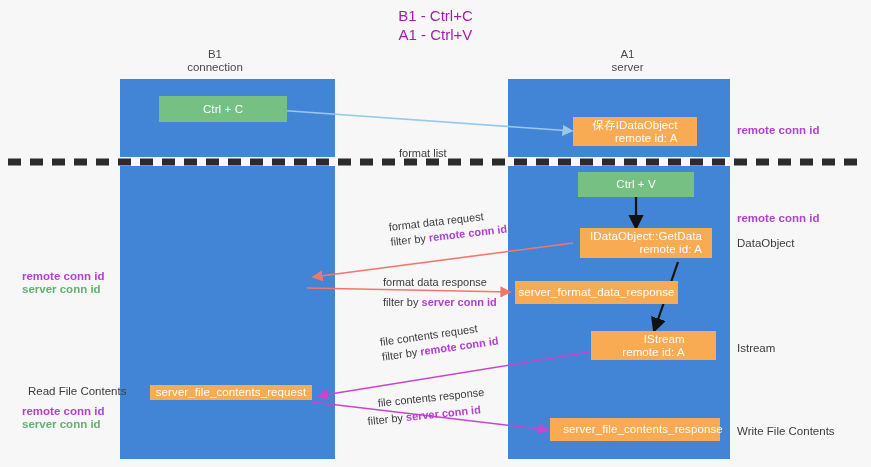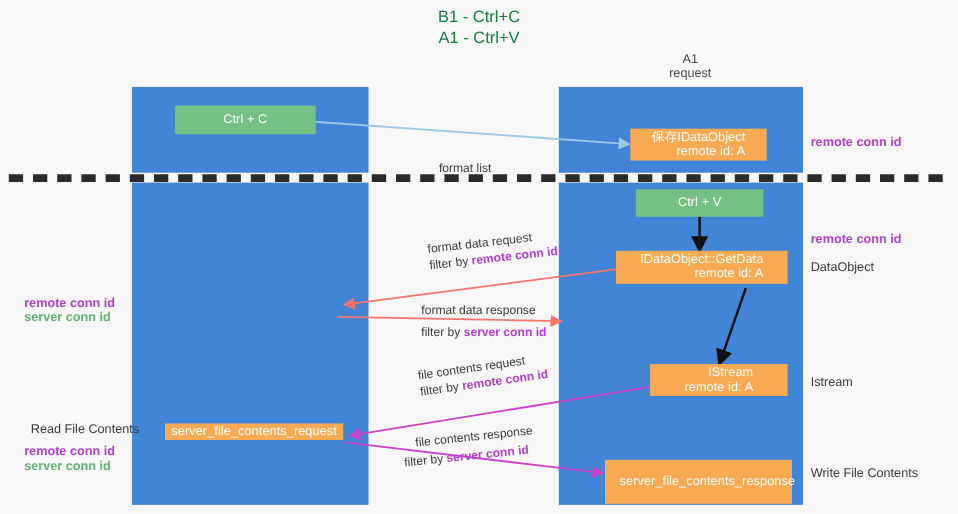--- a/index.html
+++ b/index.html
@@ -10,21 +10,21 @@
   #stage{
     position:relative;
     width:871px;height:467px;
     background:#f7f7f7;
     overflow:hidden;
   }
   
   .title{
     position:absolute;left:0;right:0;top:6px;
     text-align:center;
-    font-size:15px;color:#15803d;line-height:19px;
+    font-size:15px;color:#a21caf;line-height:19px;
     white-space:pre;
   }
   
   .colhead{
     position:absolute;
     text-align:center;
     font-size:11.5px;color:#4a4a4a;line-height:13px;
     white-space:pre;
   }
   
@@ -66,22 +66,24 @@
   }
 </style>
 </head>
 <body>
 
 <div id="stage">
 
   <div class="title">B1 - Ctrl+C
 A1 - Ctrl+V</div>
 
+  <div class="colhead" style="left:135px;top:48px;width:160px;">B1
+connection</div>
   <div class="colhead" style="left:540px;top:48px;width:175px;">A1
-request</div>
+server</div>
 
   <div class="lane" style="left:120px;top:79px;width:215px;height:78px;"></div>
   <div class="lane" style="left:120px;top:166px;width:215px;height:293px;"></div>
   <div class="lane" style="left:508px;top:79px;width:222px;height:78px;"></div>
   <div class="lane" style="left:508px;top:166px;width:222px;height:293px;"></div>
 
   <svg class="overlay">
     <defs>
       <marker id="ah-blue" markerWidth="7" markerHeight="7" refX="6" refY="3.5" orient="auto">
         <path d="M0,0 L7,3.5 L0,7 z" fill="#9cc8e8"></path>
@@ -114,31 +116,32 @@
     <line x1="312" y1="402" x2="548" y2="430" stroke="#cc44cc" stroke-width="1.6" marker-end="url(#ah-mag)"></line>
   </svg>
 
   <div class="box green" style="left:159px;top:96px;width:128px;height:26px;">Ctrl + C</div>
 
   <div class="box orange" style="left:573px;top:117px;width:124px;height:29px;">保存IDataObject
 remote id: A</div>
 
   <div class="box green" style="left:578px;top:172px;width:116px;height:25px;">Ctrl + V</div>
 
-  <div class="box orange" style="left:560px;top:228px;width:156px;height:30px;">IDataObject::GetData
+  <div class="box orange" style="left:580px;top:228px;width:132px;height:30px;">IDataObject::GetData
 remote id: A</div>
 
 
+  <div class="box orange" style="left:515px;top:281px;width:163px;height:23px;">server_format_data_response</div>
 
   <div class="box orange" style="left:591px;top:331px;width:125px;height:29px;">IStream
 remote id: A</div>
 
   <div class="box orange" style="left:150px;top:385px;width:162px;height:15px;">server_file_contents_request</div>
 
-  <div class="box orange" style="left:550px;top:418px;width:170px;height:40px;padding-left:16px;">server_file_contents_response</div>
+  <div class="box orange" style="left:550px;top:418px;width:170px;height:23px;padding-left:16px;">server_file_contents_response</div>
 
   <div class="lbl" style="left:399px;top:101px;margin-top:45px;">format list</div>
 
   <div style="position:absolute;left:388px;top:220px;transform:rotate(-6.5deg);transform-origin:left top;">
     <div class="lbl" style="position:static;">format data request</div>
     <div style="white-space:pre;font-size:11px;line-height:16px;color:#3c3c3c;"><span>filter by </span><span class="lbl purple" style="position:static;font-size:11px;">remote conn id</span></div>
   </div>
 
   <div style="position:absolute;left:383px;top:275px;">
     <div class="lbl" style="position:static;">format data response</div>

